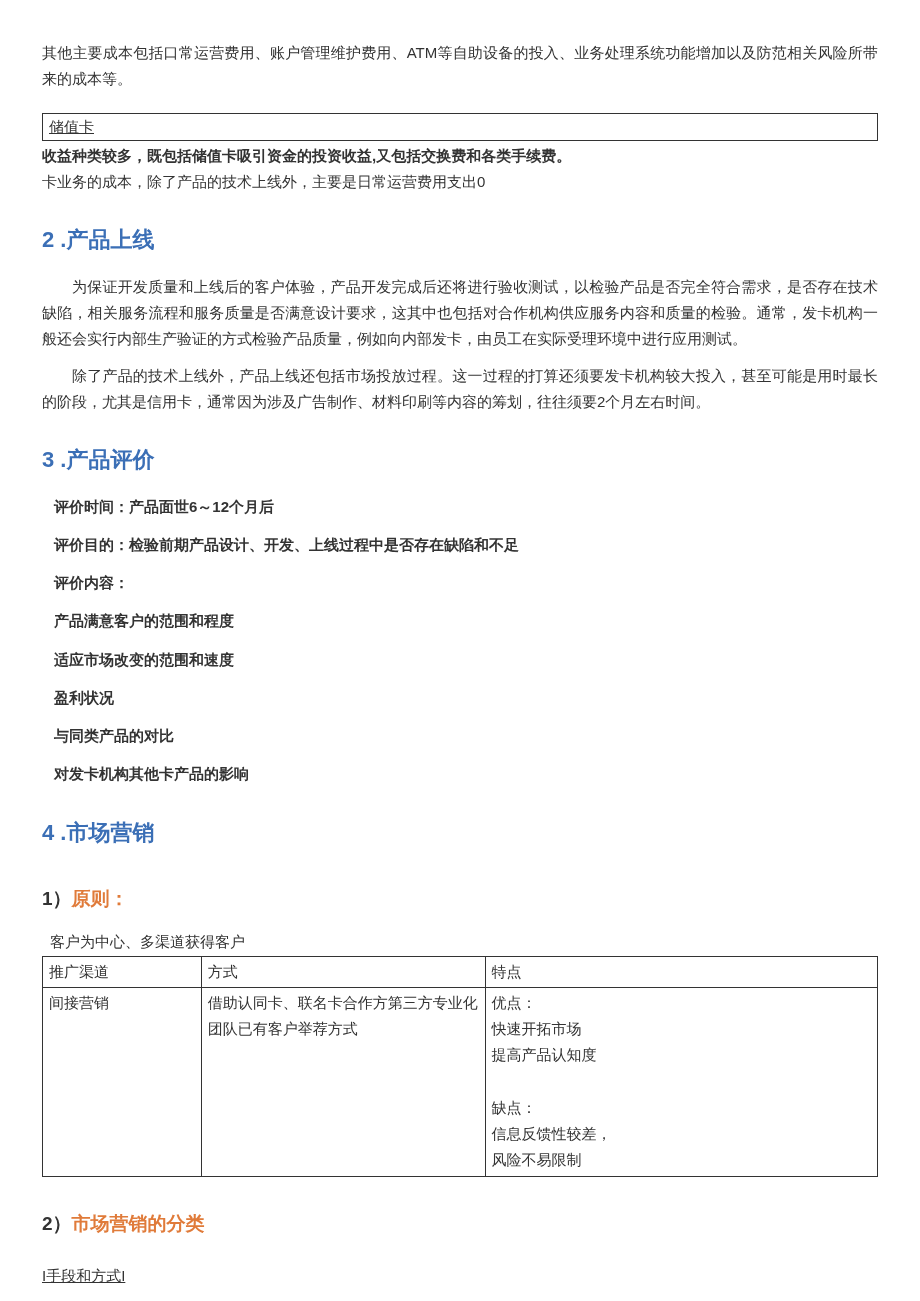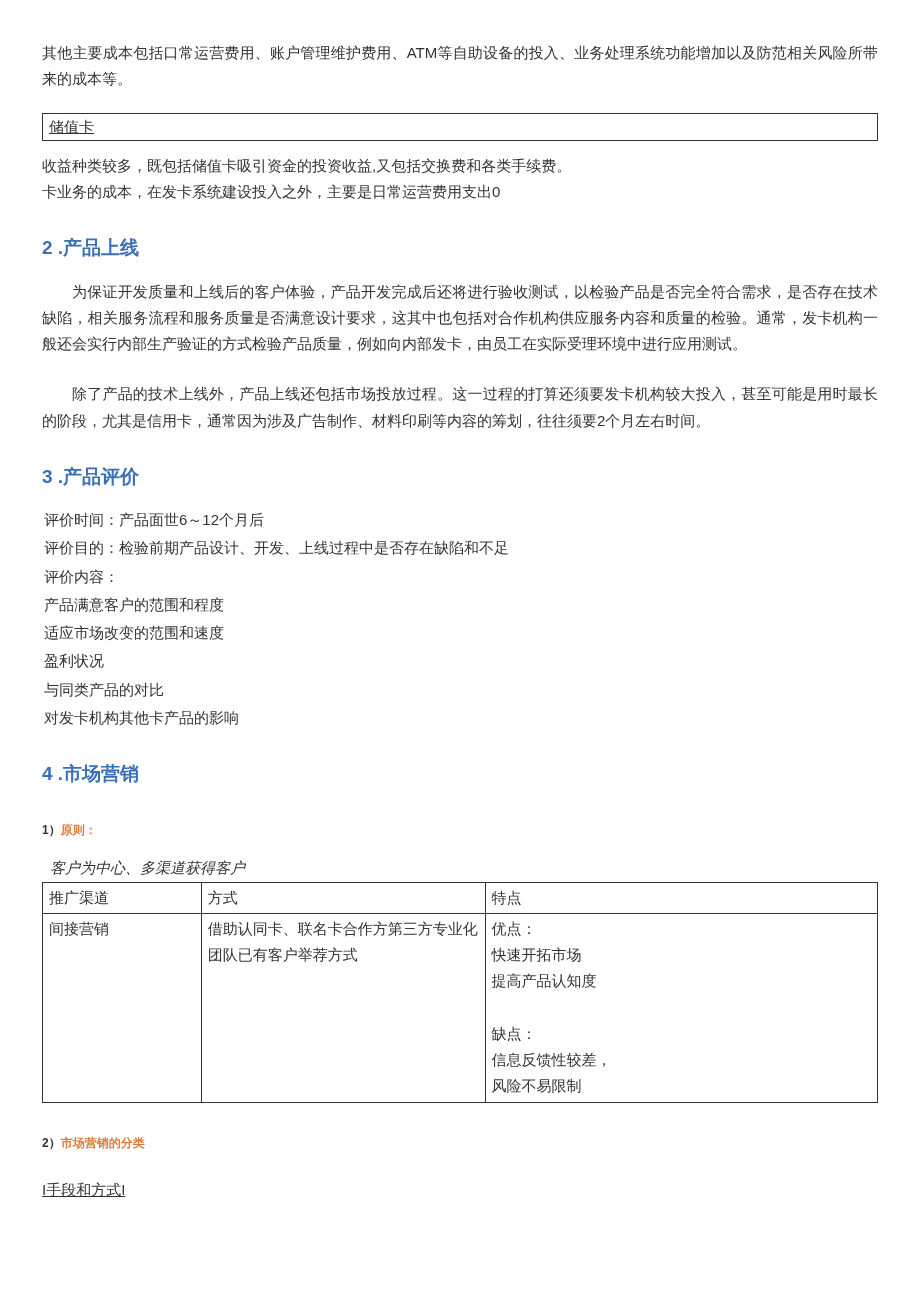--- a/index.html
+++ b/index.html
@@ -17,37 +17,38 @@
   .box-link {
     border: 1px solid #333;
     border-bottom: none;
     padding: 0 6px;
     display: block;
     text-decoration: underline;
     margin-top: 20px;
   }
   .box-follow {
     border-top: 1px solid #333;
-    padding-top: 12px;
+    padding-top: 2px;
+    font-weight: bold;
   }
   h2.sec {
     color: #3b6fb6;
     font-weight: bold;
-    font-size: 19px;
+    font-size: 22px;
     margin: 26px 0 14px 0;
   }
-  .eval-line { margin: 2px; }
+  .eval-line { margin: 12px; font-weight: bold; }
   .sub-h {
     color: #e07b3a;
-    font-size: 12px;
+    font-size: 19px;
     margin-top: 30px;
     margin-bottom: 14px;
   }
   .sub-h .paren { color: #333; }
-  .tcap { margin-top: 14px; padding-left: 8px; font-style: italic; }
+  .tcap { margin-top: 14px; padding-left: 8px; }
   table.mkt {
     border-collapse: collapse;
     width: 100%;
     table-layout: fixed;
   }
   table.mkt th, table.mkt td {
     border: 1px solid #333;
     padding: 2px 6px;
     vertical-align: top;
     font-weight: normal;
@@ -61,25 +62,25 @@
   .ul { text-decoration: underline; }
   .mt { margin-top: 23px; }
 </style>
 </head>
 <body>
 
 <p class="para">其他主要成本包括口常运营费用、账户管理维护费用、ATM等自助设备的投入、业务处理系统功能增加以及防范相关风险所带来的成本等。</p>
 
 <div class="box-link">储值卡</div>
 <p class="para box-follow">收益种类较多，既包括储值卡吸引资金的投资收益,又包括交换费和各类手续费。</p>
-<p class="para">卡业务的成本，在发卡系统建设投入之外，主要是日常运营费用支出0</p>
+<p class="para">卡业务的成本，除了产品的技术上线外，主要是日常运营费用支出0</p>
 
 <h2 class="sec">2 .产品上线</h2>
 <p class="para indent">为保证开发质量和上线后的客户体验，产品开发完成后还将进行验收测试，以检验产品是否完全符合需求，是否存在技术缺陷，相关服务流程和服务质量是否满意设计要求，这其中也包括对合作机构供应服务内容和质量的检验。通常，发卡机构一般还会实行内部生产验证的方式检验产品质量，例如向内部发卡，由员工在实际受理环境中进行应用测试。</p>
-<p class="para indent" style="margin-top:24px">除了产品的技术上线外，产品上线还包括市场投放过程。这一过程的打算还须要发卡机构较大投入，甚至可能是用时最长的阶段，尤其是信用卡，通常因为涉及广告制作、材料印刷等内容的筹划，往往须要2个月左右时间。</p>
+<p class="para indent" style="margin-top:10px">除了产品的技术上线外，产品上线还包括市场投放过程。这一过程的打算还须要发卡机构较大投入，甚至可能是用时最长的阶段，尤其是信用卡，通常因为涉及广告制作、材料印刷等内容的筹划，往往须要2个月左右时间。</p>
 
 <h2 class="sec">3 .产品评价</h2>
 <p class="eval-line">评价时间：产品面世6～12个月后</p>
 <p class="eval-line">评价目的：检验前期产品设计、开发、上线过程中是否存在缺陷和不足</p>
 <p class="eval-line">评价内容：</p>
 <p class="eval-line">产品满意客户的范围和程度</p>
 <p class="eval-line">适应市场改变的范围和速度</p>
 <p class="eval-line">盈利状况</p>
 <p class="eval-line">与同类产品的对比</p>
 <p class="eval-line">对发卡机构其他卡产品的影响</p>

